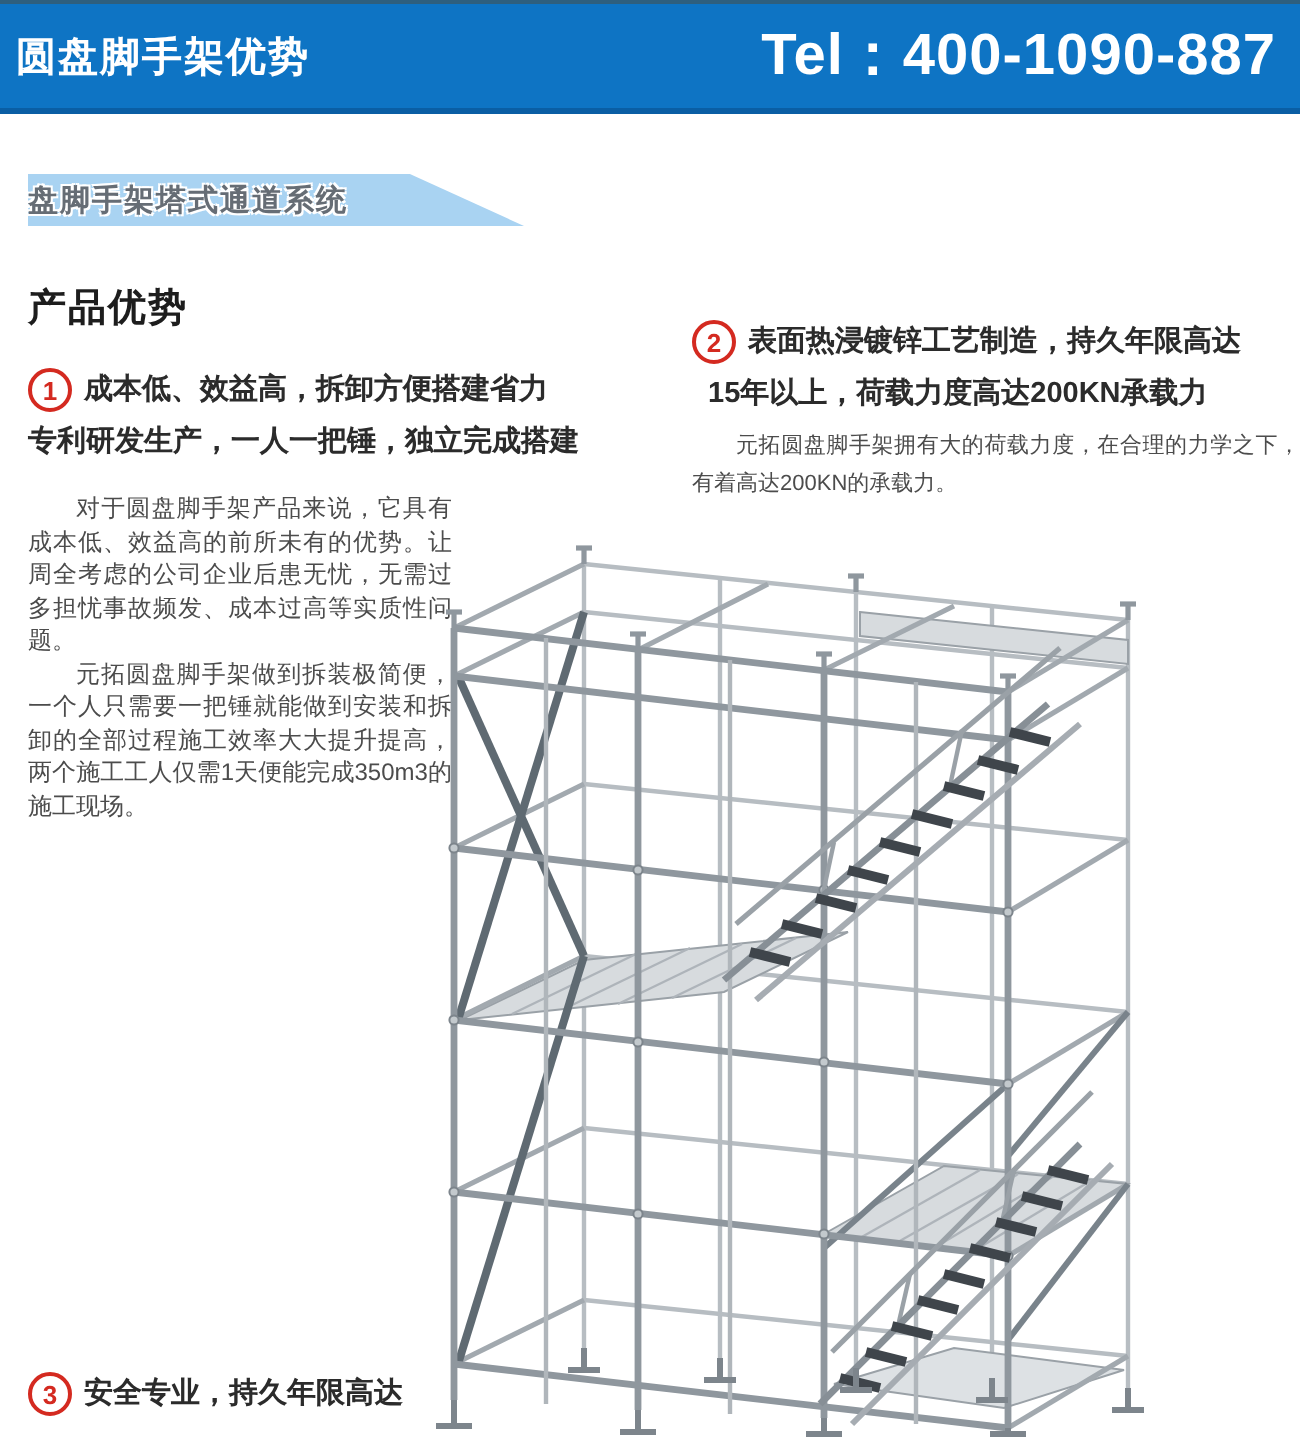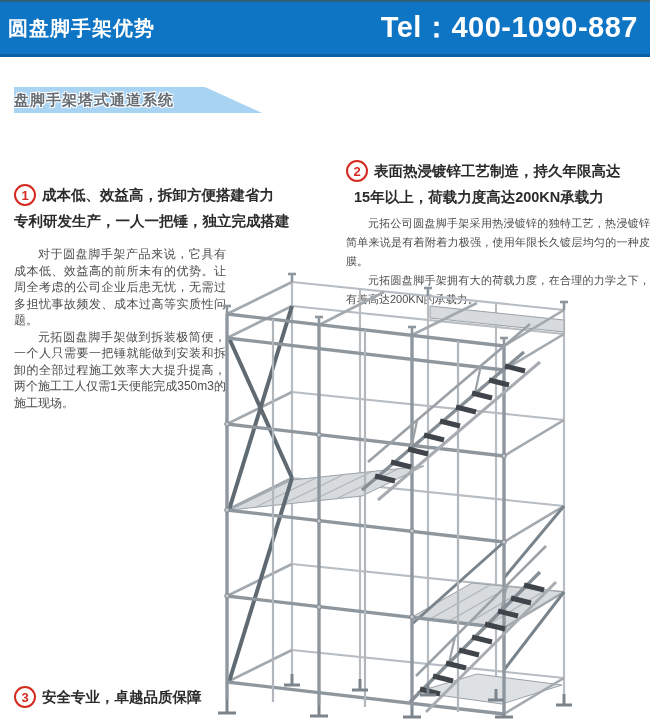--- a/index.html
+++ b/index.html
@@ -70,20 +70,21 @@
 
   <div class="topbar">
     <div class="title">圆盘脚手架优势</div>
     <div class="tel">Tel：400-1090-887</div>
   </div>
 
   <div class="ribbon">
     <span class="ribbon-label">盘脚手架塔式通道系统</span>
   </div>
 
+  <div class="section-title">产品优势</div>
 
   <div class="adv-head adv1">
     <div class="adv-line1">
       <span class="circle-num">1</span>
       <span>成本低、效益高，拆卸方便搭建省力</span>
     </div>
     <div class="adv-line2">专利研发生产，一人一把锤，独立完成搭建</div>
   </div>
 
   <div class="body-col left-col">
@@ -93,21 +94,20 @@
 
   <div class="adv-head adv2">
     <div class="adv-line1">
       <span class="circle-num">2</span>
       <span>表面热浸镀锌工艺制造，持久年限高达</span>
     </div>
     <div class="adv-line2">15年以上，荷载力度高达200KN承载力</div>
   </div>
 
   <div class="body-col right-col">
-    <p>元拓公司圆盘脚手架采用热浸镀锌的独特工艺，热浸镀锌简单来说是有着附着力极强，使用年限长久镀层均匀的一种皮膜。</p>
     <p>元拓圆盘脚手架拥有大的荷载力度，在合理的力学之下，有着高达200KN的承载力。</p>
   </div>
 
   <div class="photo">
     <svg width="420" height="447" viewBox="0 0 420 447" xmlns="http://www.w3.org/2000/svg">
 
       <g stroke="#b7bdc2" stroke-width="2.2" fill="none">
         <line x1="120" y1="10" x2="120" y2="402"></line>
         <line x1="188" y1="17" x2="188" y2="407"></line>
         <line x1="256" y1="24" x2="256" y2="412"></line>
@@ -272,17 +272,17 @@
           <line x1="316" y1="428" x2="332" y2="428"></line>
         <line x1="392" y1="422" x2="392" y2="432"></line>
           <line x1="384" y1="433" x2="400" y2="433"></line>
       </g>
     </svg>
   </div>
 
   <div class="adv-head adv3">
     <div class="adv-line1">
       <span class="circle-num">3</span>
-      <span>安全专业，卓越品质保障</span>
+      <span>安全专业，持久年限高达</span>
     </div>
   </div>
 
 </div>
 
 </body></html>

